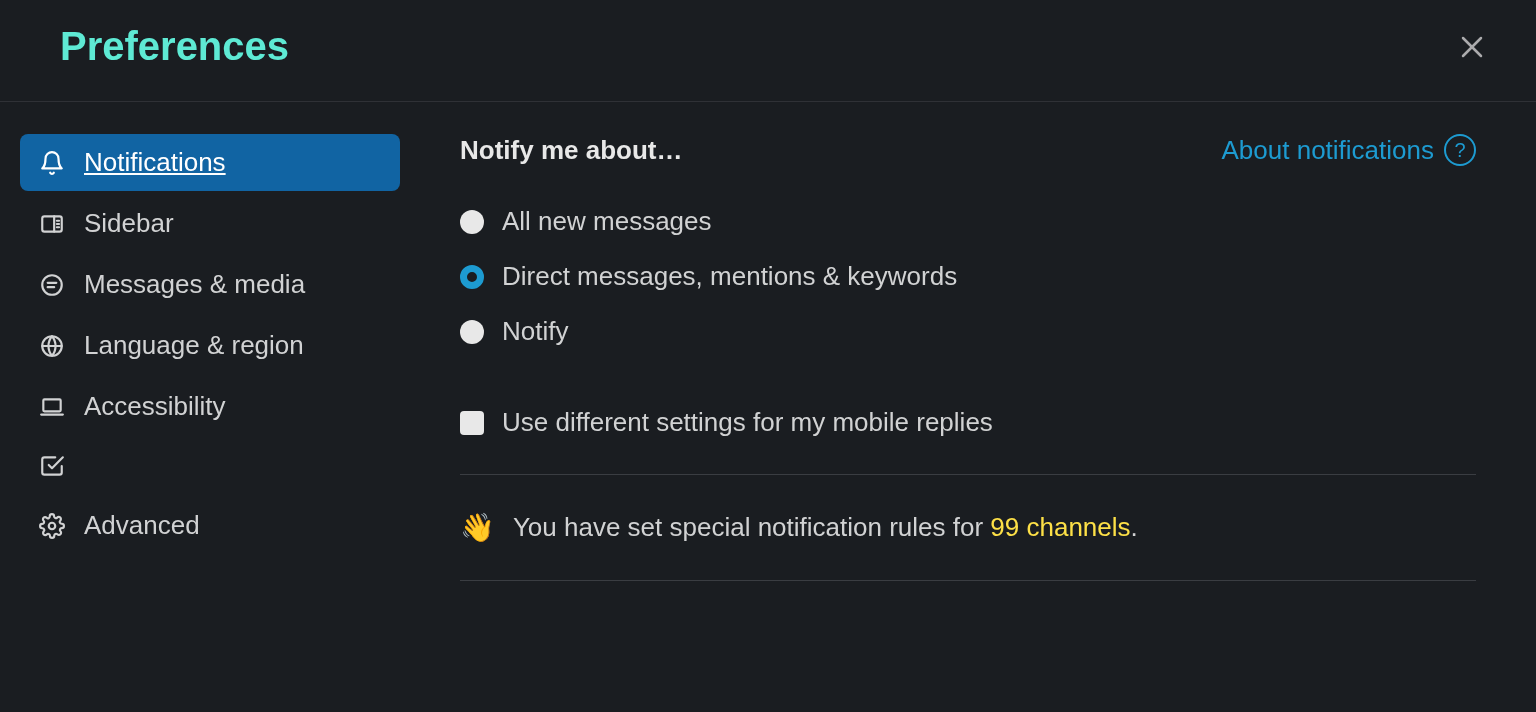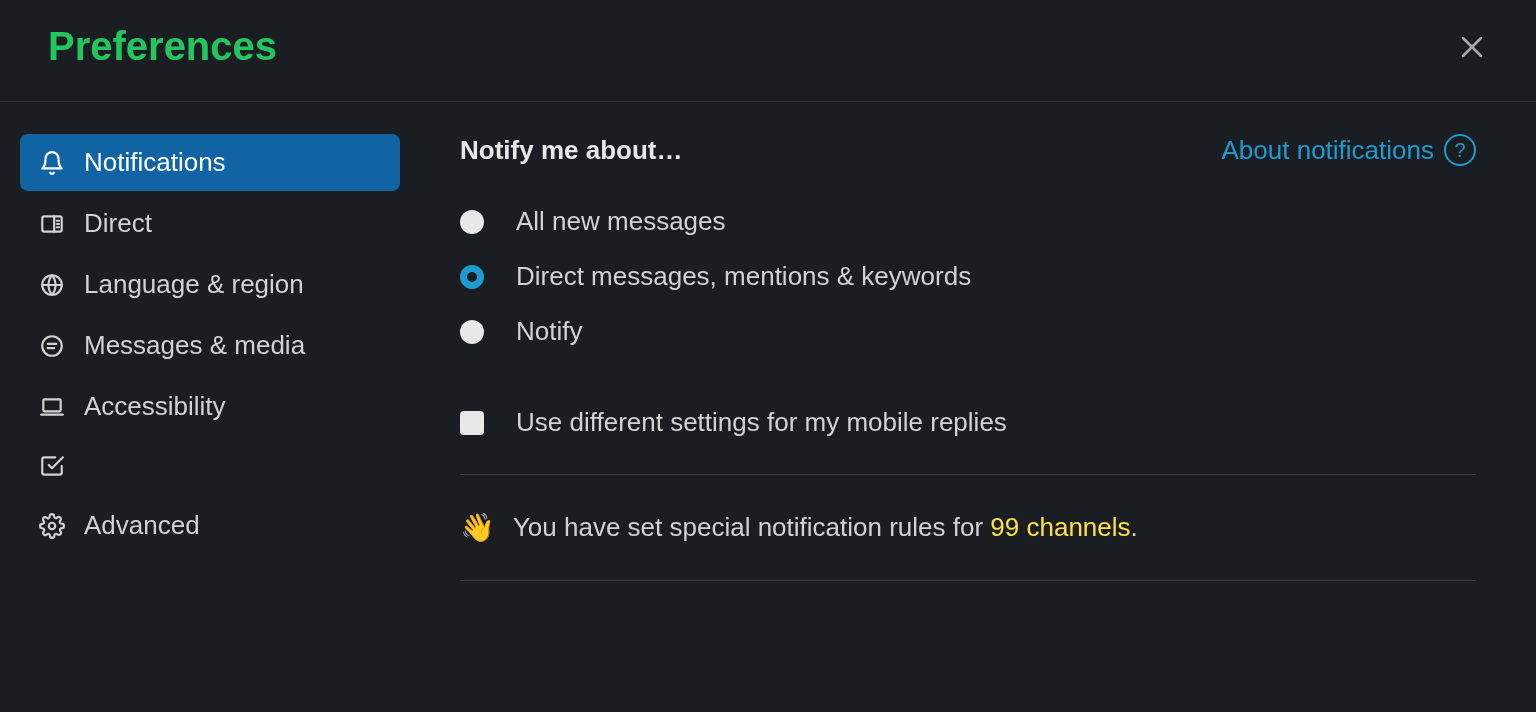--- a/index.html
+++ b/index.html
@@ -18,21 +18,22 @@
     .header {
       display: flex;
       justify-content: space-between;
       align-items: center;
       padding: 24px 48px 32px 48px;
       border-bottom: 1px solid #2f3136;
     }
     .title {
       font-size: 40px;
       font-weight: 800;
-      color: #22c55e;
+      color: #5eead4;
+      margin-left: 12px;
     }
     .close-btn {
       width: 32px;
       height: 32px;
       display: flex;
       align-items: center;
       justify-content: center;
       cursor: pointer;
       color: #ababad;
     }
@@ -52,20 +53,21 @@
       padding: 13px 18px;
       border-radius: 8px;
       font-size: 26px;
       color: #d1d2d3;
       cursor: pointer;
       margin-bottom: 4px;
     }
     .sidebar-item.active {
       background: #1164a3;
       color: #ffffff;
+      text-decoration: underline;
     }
     .sidebar-icon {
       width: 28px;
       height: 28px;
       display: flex;
       align-items: center;
       justify-content: center;
       flex-shrink: 0;
     }
     .content {
@@ -99,21 +101,21 @@
       border: 2px solid #1d9bd1;
       border-radius: 50%;
       display: flex;
       align-items: center;
       justify-content: center;
       font-size: 20px;
     }
     .radio-row, .checkbox-row {
       display: flex;
       align-items: center;
-      gap: 32px;
+      gap: 18px;
       padding: 12px 0;
       font-size: 26px;
       color: #d1d2d3;
       cursor: pointer;
     }
     .radio {
       width: 24px;
       height: 24px;
       border-radius: 50%;
       background: #e8e8e8;
@@ -194,44 +196,44 @@
     <div class="sidebar-item">
       <span class="sidebar-icon">
         <svg width="26" height="26" viewBox="0 0 24 24" fill="none" stroke="currentColor" stroke-width="2" stroke-linecap="round" stroke-linejoin="round">
           <rect x="3" y="5" width="18" height="14" rx="2"></rect>
           <line x1="14" y1="5" x2="14" y2="19"></line>
           <line x1="16.5" y1="9" x2="18.5" y2="9"></line>
           <line x1="16.5" y1="12" x2="18.5" y2="12"></line>
           <line x1="16.5" y1="15" x2="18.5" y2="15"></line>
         </svg>
       </span>
-      <span>Direct</span>
-    </div>
-
+      <span>Sidebar</span>
+    </div>
+
+
+    <div class="sidebar-item">
+      <span class="sidebar-icon">
+        <svg width="26" height="26" viewBox="0 0 24 24" fill="none" stroke="currentColor" stroke-width="2" stroke-linecap="round" stroke-linejoin="round">
+          <circle cx="12" cy="12" r="9"></circle>
+          <line x1="8" y1="10" x2="16" y2="10"></line>
+          <line x1="8" y1="14" x2="14" y2="14"></line>
+        </svg>
+      </span>
+      <span>Messages &amp; media</span>
+    </div>
 
     <div class="sidebar-item">
       <span class="sidebar-icon">
         <svg width="26" height="26" viewBox="0 0 24 24" fill="none" stroke="currentColor" stroke-width="2" stroke-linecap="round" stroke-linejoin="round">
           <circle cx="12" cy="12" r="9"></circle>
           <line x1="3" y1="12" x2="21" y2="12"></line>
           <path d="M12 3a14 14 0 0 1 0 18a14 14 0 0 1 0-18z"></path>
         </svg>
       </span>
       <span>Language &amp; region</span>
-    </div>
-
-    <div class="sidebar-item">
-      <span class="sidebar-icon">
-        <svg width="26" height="26" viewBox="0 0 24 24" fill="none" stroke="currentColor" stroke-width="2" stroke-linecap="round" stroke-linejoin="round">
-          <circle cx="12" cy="12" r="9"></circle>
-          <line x1="8" y1="10" x2="16" y2="10"></line>
-          <line x1="8" y1="14" x2="14" y2="14"></line>
-        </svg>
-      </span>
-      <span>Messages &amp; media</span>
     </div>
 
     <div class="sidebar-item">
       <span class="sidebar-icon">
         <svg width="26" height="26" viewBox="0 0 24 24" fill="none" stroke="currentColor" stroke-width="2" stroke-linecap="round" stroke-linejoin="round">
           <rect x="4" y="5" width="16" height="11" rx="1"></rect>
           <line x1="2" y1="19" x2="22" y2="19"></line>
         </svg>
       </span>
       <span>Accessibility</span>

